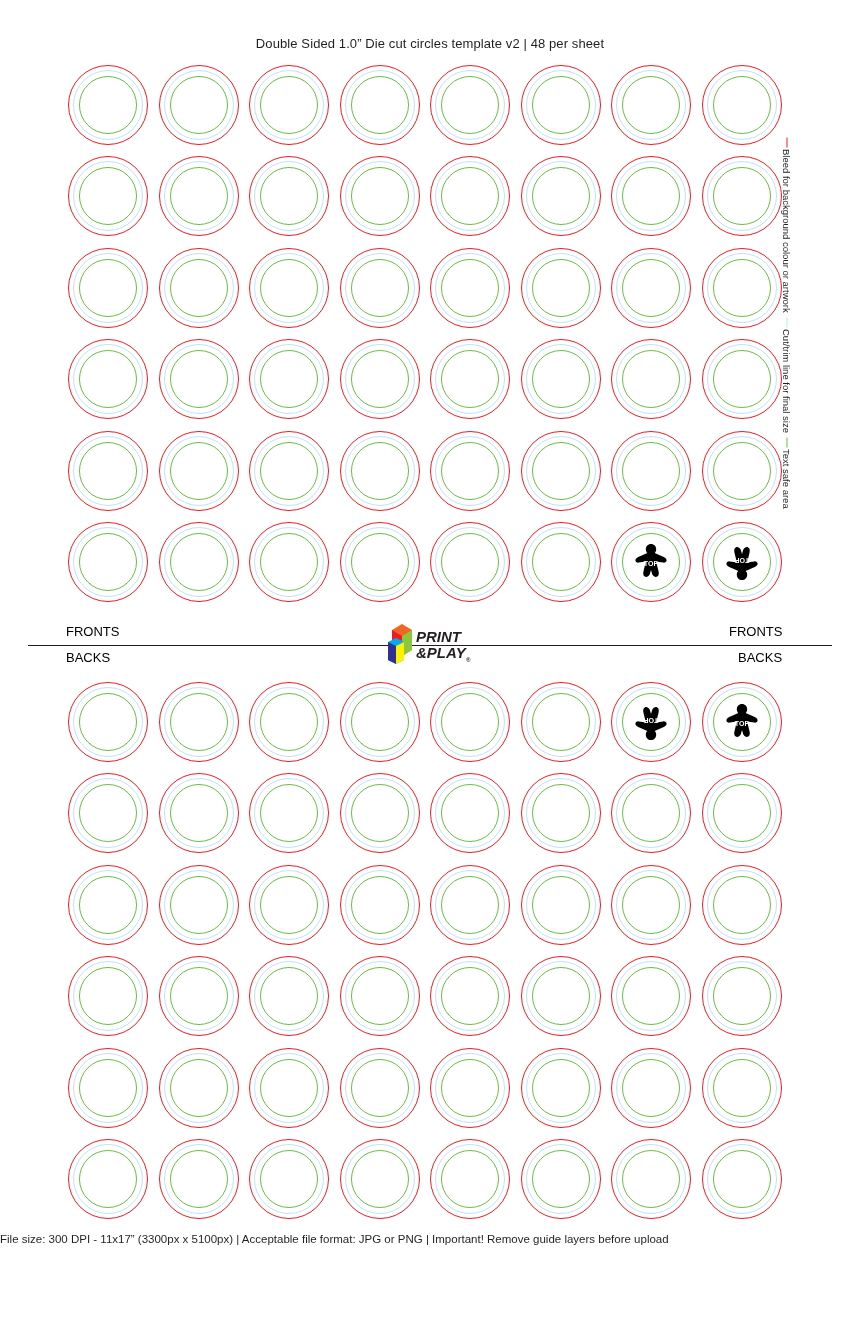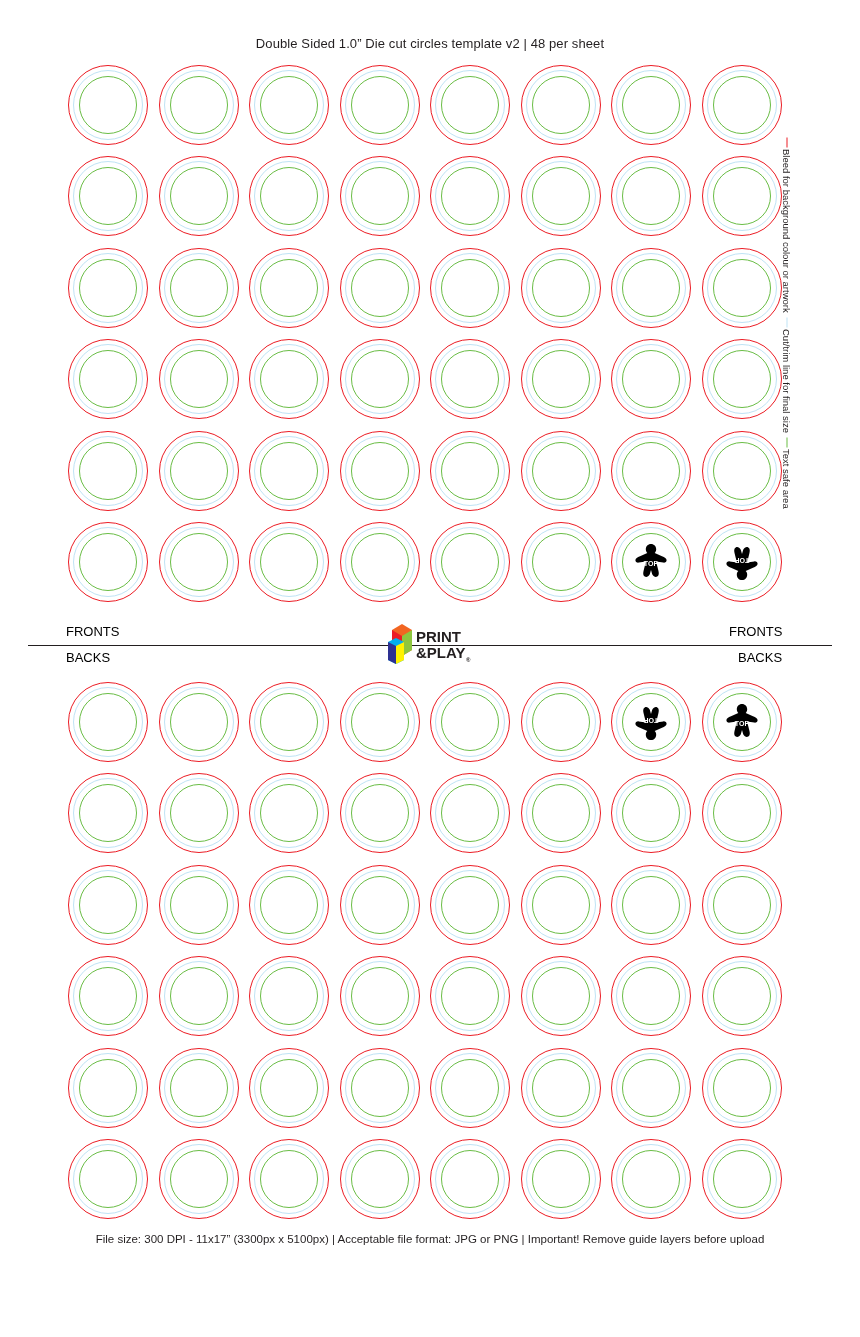--- a/index.html
+++ b/index.html
@@ -29,21 +29,21 @@
     text-align: center;
     font-size: 13px;
     letter-spacing: 0.1px;
     color: #231f20;
   }
   .footer {
     position: absolute;
     bottom: 92px;
     left: 0;
     width: 860px;
-    text-align: center;
+    text-align: left;
     font-size: 11.5px;
     color: #231f20;
   }
 
   
   .grid {
     position: absolute;
     display: grid;
     grid-template-columns: repeat(8, 90.5px);
     grid-auto-rows: 91.5px;
@@ -117,20 +117,21 @@
   #backs-left   { left: 66px;  top: 650px; }
   #backs-right  { left: 738px; top: 650px; }
 
   
   .logo {
     position: absolute;
     left: 386px;
     top: 620px;
     width: 88px;
     height: 50px;
+    font-style: italic;
   }
 
   
   .legend {
     position: absolute;
     right: 6px;
     top: 140px;
     width: 26px;
     height: 400px;
   }

